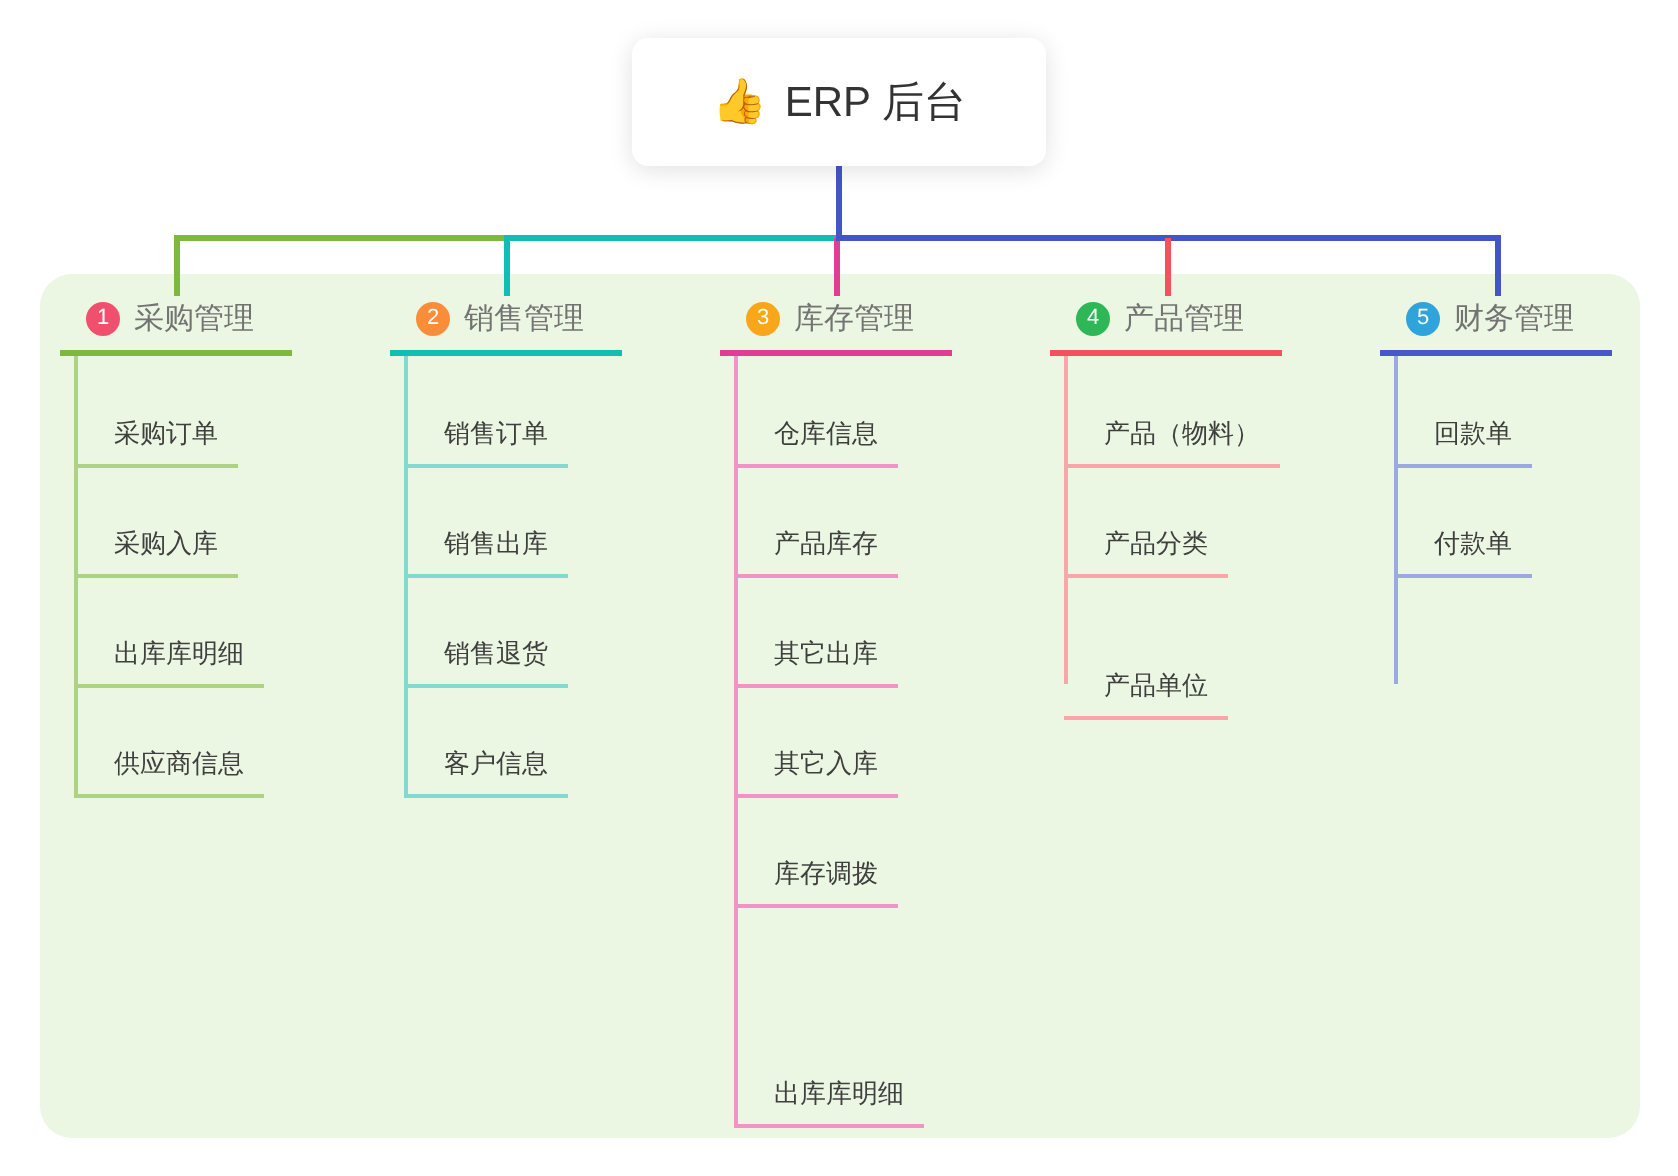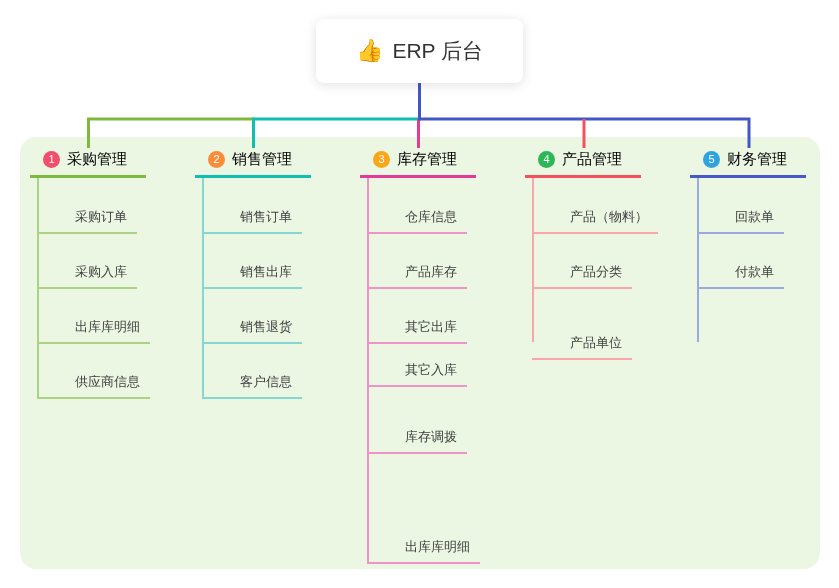--- a/index.html
+++ b/index.html
@@ -22,26 +22,26 @@
   .b2 { --main:#11bfb2; --light:#83d9d0; --badge:#f98d3a; }
   .b3 { --main:#e23c96; --light:#f193c6; --badge:#f9a61a; }
   .b4 { --main:#f4515c; --light:#f9a5aa; --badge:#2eb757; }
   .b5 { --main:#4759c6; --light:#9aa9e0; --badge:#2fa3dc; }
 
   .bhead { display:flex; align-items:center; gap:7px; height:30px;
            padding:0 0 5px 13px; width:116px;
            border-bottom:3px solid var(--main); cursor:pointer; }
   .badge { width:17px; height:17px; border-radius:50%; background:var(--badge);
            color:#fff; font-size:11px; line-height:17px; text-align:center; flex:0 0 17px; }
-  .blabel { font-size:15px; color:#000000; font-weight:500; white-space:nowrap; }
+  .blabel { font-size:15px; color:#737373; font-weight:500; white-space:nowrap; }
 
   .vline { position:absolute; left:7px; top:30px; width:2px; background:var(--light); }
 
   .item { position:absolute; left:7px; white-space:nowrap;
-          padding:0 10px 4px 38px; line-height:22px; font-size:13px; color:#3f3f3f;
+          padding:0 10px 4px 20px; line-height:22px; font-size:13px; color:#3f3f3f;
           border-bottom:2px solid var(--light); cursor:pointer; }
 </style>
 </head>
 <body>
 
 <div class="canvas">
 
   <div class="panel"></div>
 
   <svg class="wires" width="839" height="588">
@@ -84,21 +84,21 @@
 
   <div class="branch b3" style="left:360px">
     <div class="bhead">
       <span class="badge">3</span>
       <span class="blabel">库存管理</span>
     </div>
     <div class="vline" style="height:384px"></div>
     <div class="item" style="top:58px">仓库信息</div>
     <div class="item" style="top:113px">产品库存</div>
     <div class="item" style="top:168px">其它出库</div>
-    <div class="item" style="top:211px">其它入库</div>
+    <div class="item" style="top:223px">其它入库</div>
     <div class="item" style="top:278px">库存调拨</div>
     <div class="item" style="top:388px">出库库明细</div>
   </div>
 
   <div class="branch b4" style="left:525px">
     <div class="bhead">
       <span class="badge">4</span>
       <span class="blabel">产品管理</span>
     </div>
     <div class="vline" style="height:164px"></div>

